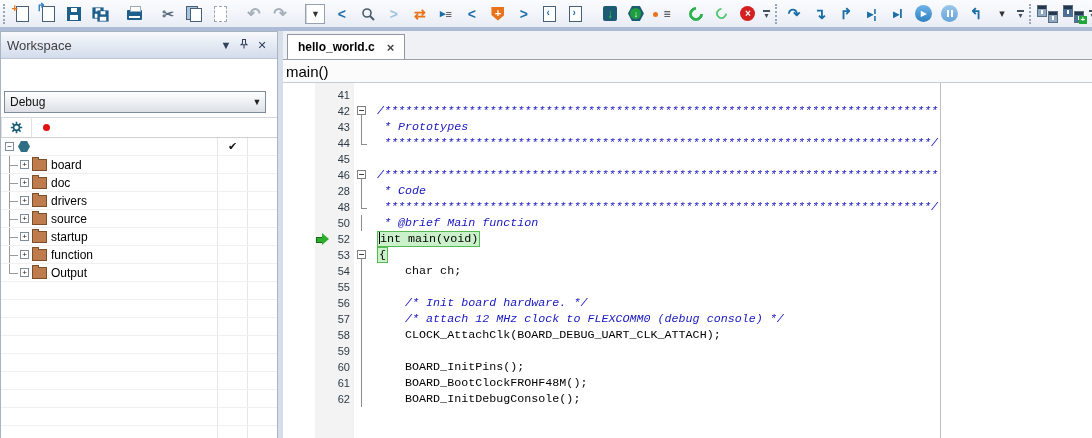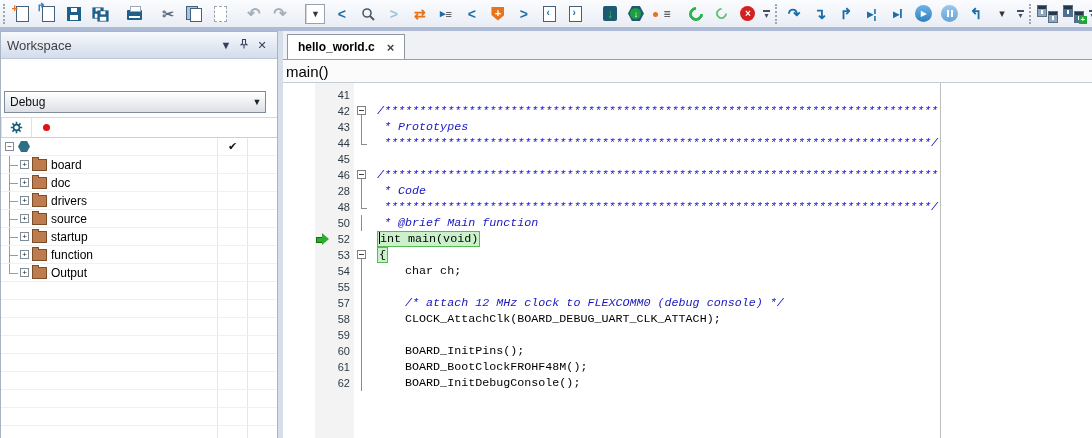--- a/index.html
+++ b/index.html
@@ -489,20 +489,21 @@
             <div class="cl"><span class="m"></span><span class="n">44</span><span class="f end"></span><span class="t comment"> ******************************************************************************/</span></div>
             <div class="cl"><span class="m"></span><span class="n">45</span><span class="f "></span><span class="t blank"></span></div>
             <div class="cl"><span class="m"></span><span class="n">46</span><span class="f start"><span class="fbox"></span></span><span class="t comment">/*******************************************************************************</span></div>
             <div class="cl"><span class="m"></span><span class="n">28</span><span class="f mid"></span><span class="t comment"> * Code</span></div>
             <div class="cl"><span class="m"></span><span class="n">48</span><span class="f end"></span><span class="t comment"> ******************************************************************************/</span></div>
             <div class="cl"><span class="m"></span><span class="n">50</span><span class="f mid"></span><span class="t comment"> * @brief Main function</span></div>
             <div class="cl"><span class="m"><span class="at"></span><span class="ah"></span></span><span class="n">52</span><span class="f "></span><span class="t code"><span class="hl"><span class="caret"></span>int main(void)</span></span></div>
             <div class="cl"><span class="m"></span><span class="n">53</span><span class="f start"><span class="fbox"></span></span><span class="t code"><span class="hl">{</span></span></div>
             <div class="cl"><span class="m"></span><span class="n">54</span><span class="f mid"></span><span class="t code">    char ch;</span></div>
             <div class="cl"><span class="m"></span><span class="n">55</span><span class="f mid"></span><span class="t blank"></span></div>
+            <div class="cl"><span class="m"></span><span class="n">56</span><span class="f mid"></span><span class="t comment">    /* Init board hardware. */</span></div>
             <div class="cl"><span class="m"></span><span class="n">57</span><span class="f mid"></span><span class="t comment">    /* attach 12 MHz clock to FLEXCOMM0 (debug console) */</span></div>
             <div class="cl"><span class="m"></span><span class="n">58</span><span class="f mid"></span><span class="t code">    CLOCK_AttachClk(BOARD_DEBUG_UART_CLK_ATTACH);</span></div>
             <div class="cl"><span class="m"></span><span class="n">59</span><span class="f mid"></span><span class="t blank"></span></div>
             <div class="cl"><span class="m"></span><span class="n">60</span><span class="f mid"></span><span class="t code">    BOARD_InitPins();</span></div>
             <div class="cl"><span class="m"></span><span class="n">61</span><span class="f mid"></span><span class="t code">    BOARD_BootClockFROHF48M();</span></div>
             <div class="cl"><span class="m"></span><span class="n">62</span><span class="f mid"></span><span class="t code">    BOARD_InitDebugConsole();</span></div>
           </div>
       </div>
     </div>
   </div>

